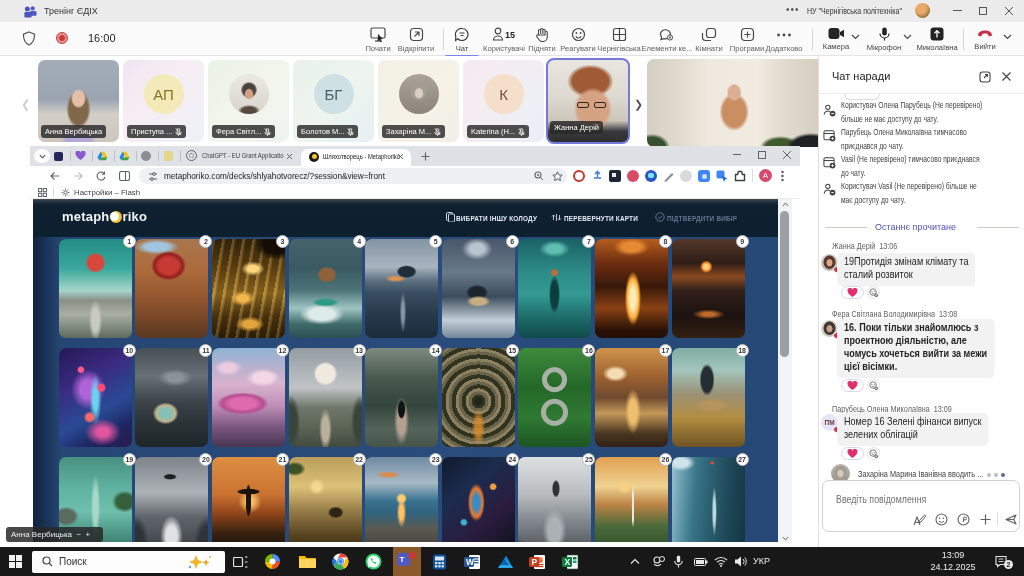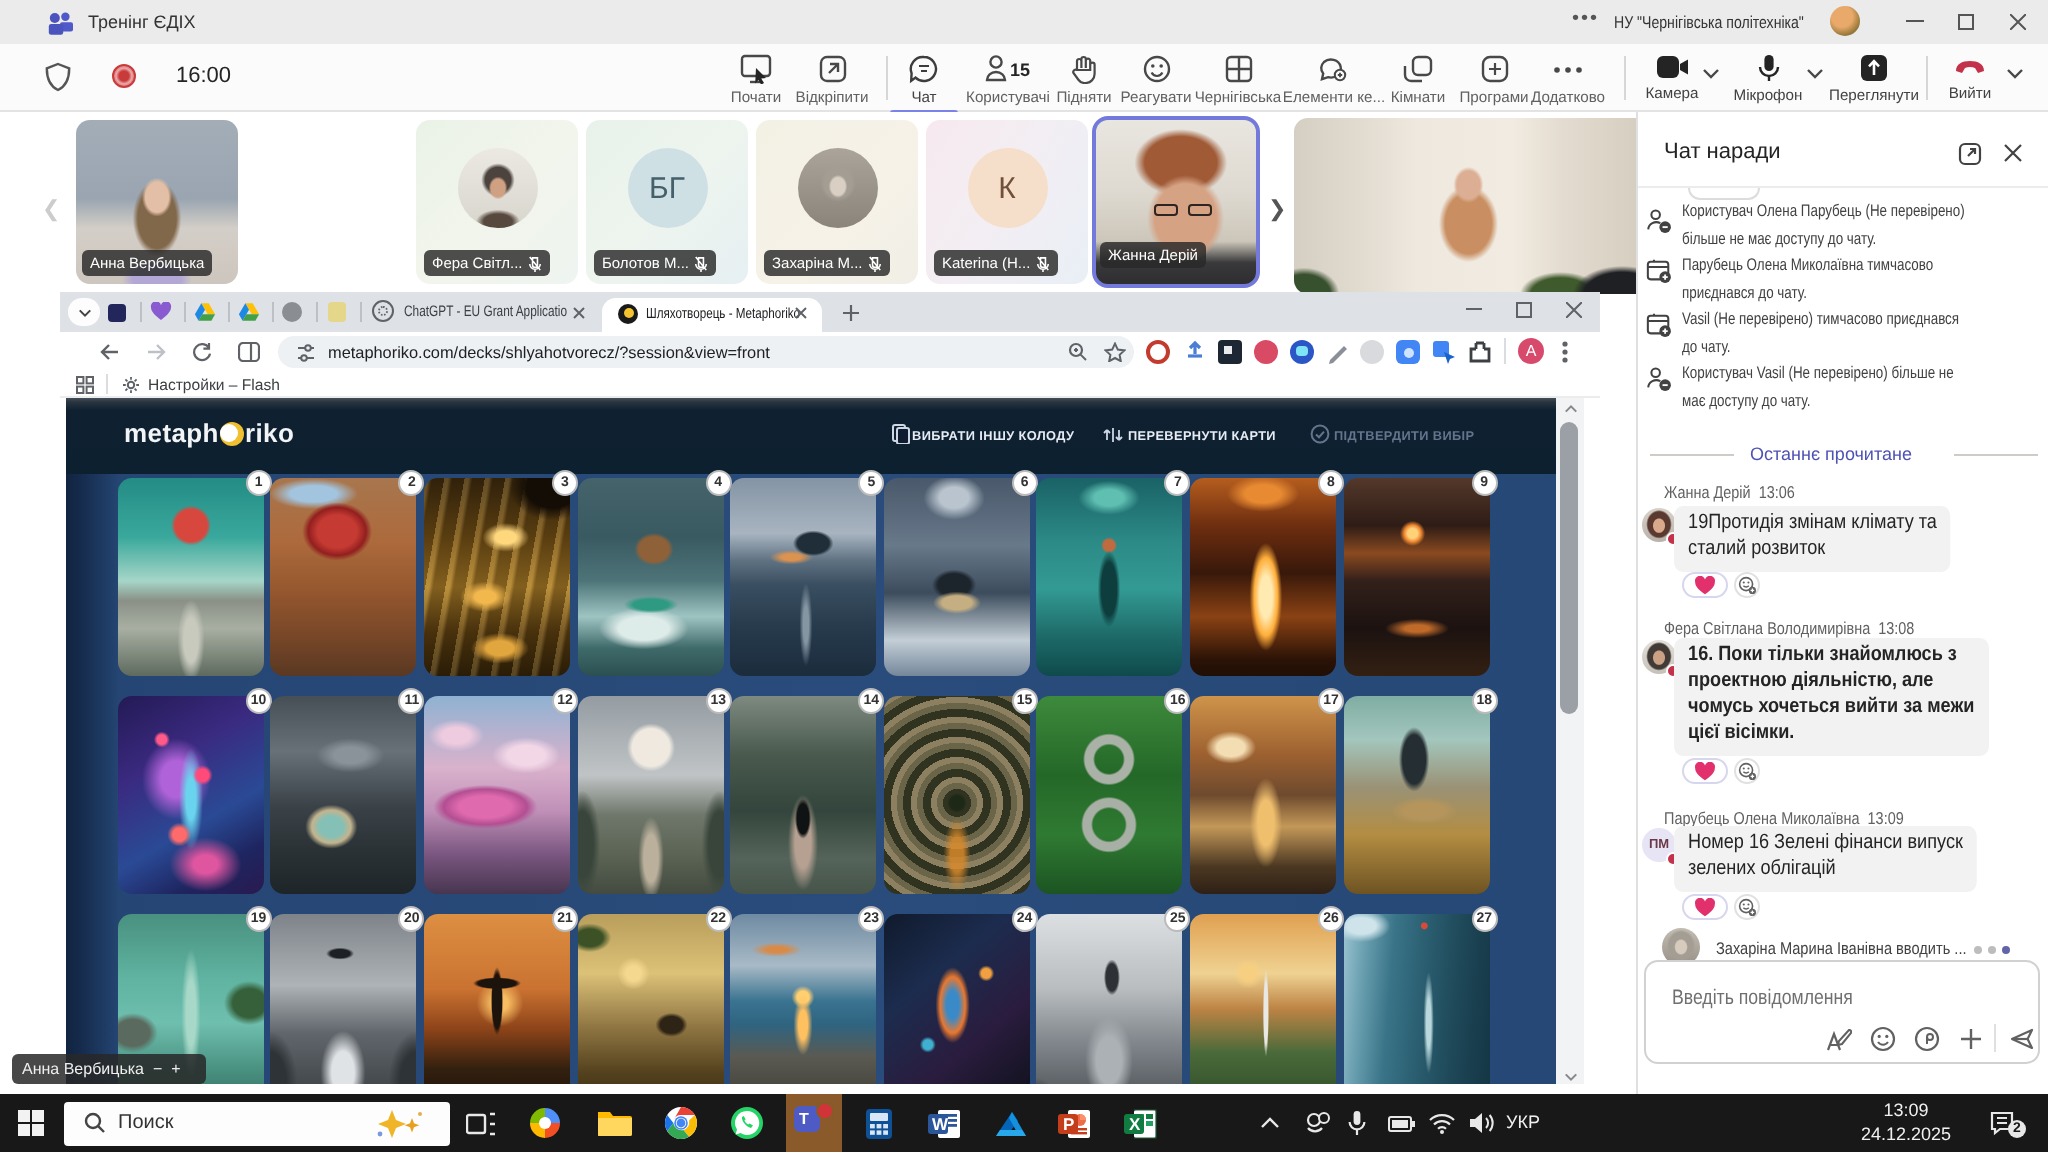--- a/index.html
+++ b/index.html
@@ -173,21 +173,21 @@
       <div class="tlabel" style="color:#424242">Мікрофон</div>
     </div>
   <svg class="abs" style="left:903px;top:12px" width="9" height="6" viewBox="0 0 9 6">
       <path d="M1 1 L4.5 4.5 L8 1" fill="none" stroke="#484848" stroke-width="1.2"></path>
     </svg>
   <div class="tbtn" style="left:937px;width:60px">
       <svg width="14" height="14" viewBox="0 0 14 14">
         <rect x="0.5" y="0.5" width="13" height="13" rx="3" fill="#242424"></rect>
         <path d="M7 10.5 V4 M4.5 6.2 L7 3.6 L9.5 6.2" fill="none" stroke="#fff" stroke-width="1.3"></path>
       </svg>
-      <div class="tlabel" style="color:#424242">Переглянути</div>
+      <div class="tlabel" style="color:#424242">Миколаївна</div>
     </div>
   <div class="abs" style="left:963px;top:6px;width:1px;height:22px;background:#d6d6d6"></div>
   <div class="tbtn" style="left:985px;width:60px">
       <svg width="18" height="13" viewBox="0 0 18 13">
         <path d="M2 8.5 C2 5 5 3.5 9 3.5 C13 3.5 16 5 16 8.5 L13 9.5 L11.5 7 C10 6.4 8 6.4 6.5 7 L5 9.5 Z" fill="#c4314b"></path>
       </svg>
       <div class="tlabel" style="color:#424242">Вийти</div>
     </div>
   <svg class="abs" style="left:1003px;top:12px" width="9" height="6" viewBox="0 0 9 6">
       <path d="M1 1 L4.5 4.5 L8 1" fill="none" stroke="#484848" stroke-width="1.2"></path>
@@ -198,20 +198,26 @@
   <div class="abs" style="left:21px;top:42px;font-size:11px;color:#cccccc">❮</div>
 
   <div class="vtile" style="left:38px;background:
     radial-gradient(ellipse 10px 13px at 50% 47%, #e2bfa6 0 58%, rgba(226,191,166,0) 75%),
     radial-gradient(ellipse 16px 25px at 50% 60%, #82684a 0 60%, rgba(130,104,74,0) 76%),
     radial-gradient(ellipse 22px 12px at 50% 97%, #b3a7d6 0 55%, rgba(179,167,214,0) 80%),
     linear-gradient(180deg,#a2adb8 0%,#9aa5b1 48%,#d3cec7 66%,#cdc6bf 100%)">
     <div class="vname" style="left:3px">Анна Вербицька</div>
   </div>
 
+  <div class="vtile" style="left:123px;background:linear-gradient(135deg,#efe5f2 0%,#f6eef3 40%,#eef0f8 100%)">
+    <div class="vinit" style="background:#f4e9b9;color:#8a7324">АП</div>
+    <div class="vname">Приступа ... <svg width="7" height="8" viewBox="0 0 8 9">
+          <path d="M2.6 1 h2.8 v4 a1.4 1.4 0 0 1 -2.8 0z M1 4.5 a3 3 0 0 0 6 0 M4 7.5 v1.5 M1 0.5 l6 7.5" stroke="#fff" stroke-width="0.9" fill="none"></path>
+        </svg></div>
+  </div>
 
   <div class="vtile" style="left:208px;background:linear-gradient(135deg,#eaf2e6 0%,#f2f5ec 50%,#eef4f0 100%)">
     <div class="vinit" style="background:
       radial-gradient(ellipse 6.5px 8px at 50% 50%,#cfa081 0 55%,rgba(207,160,129,0) 72%),
       radial-gradient(ellipse 11px 11px at 50% 40%,#4c433e 0 58%,rgba(76,67,62,0) 76%),
       radial-gradient(ellipse 13px 7px at 50% 92%,#57493e 0 55%,rgba(87,73,62,0) 85%),
       linear-gradient(180deg,#ece9e3,#d8d5cd)"></div>
     <div class="vname">Фера Світл... <svg width="7" height="8" viewBox="0 0 8 9">
           <path d="M2.6 1 h2.8 v4 a1.4 1.4 0 0 1 -2.8 0z M1 4.5 a3 3 0 0 0 6 0 M4 7.5 v1.5 M1 0.5 l6 7.5" stroke="#fff" stroke-width="0.9" fill="none"></path>
         </svg></div>

